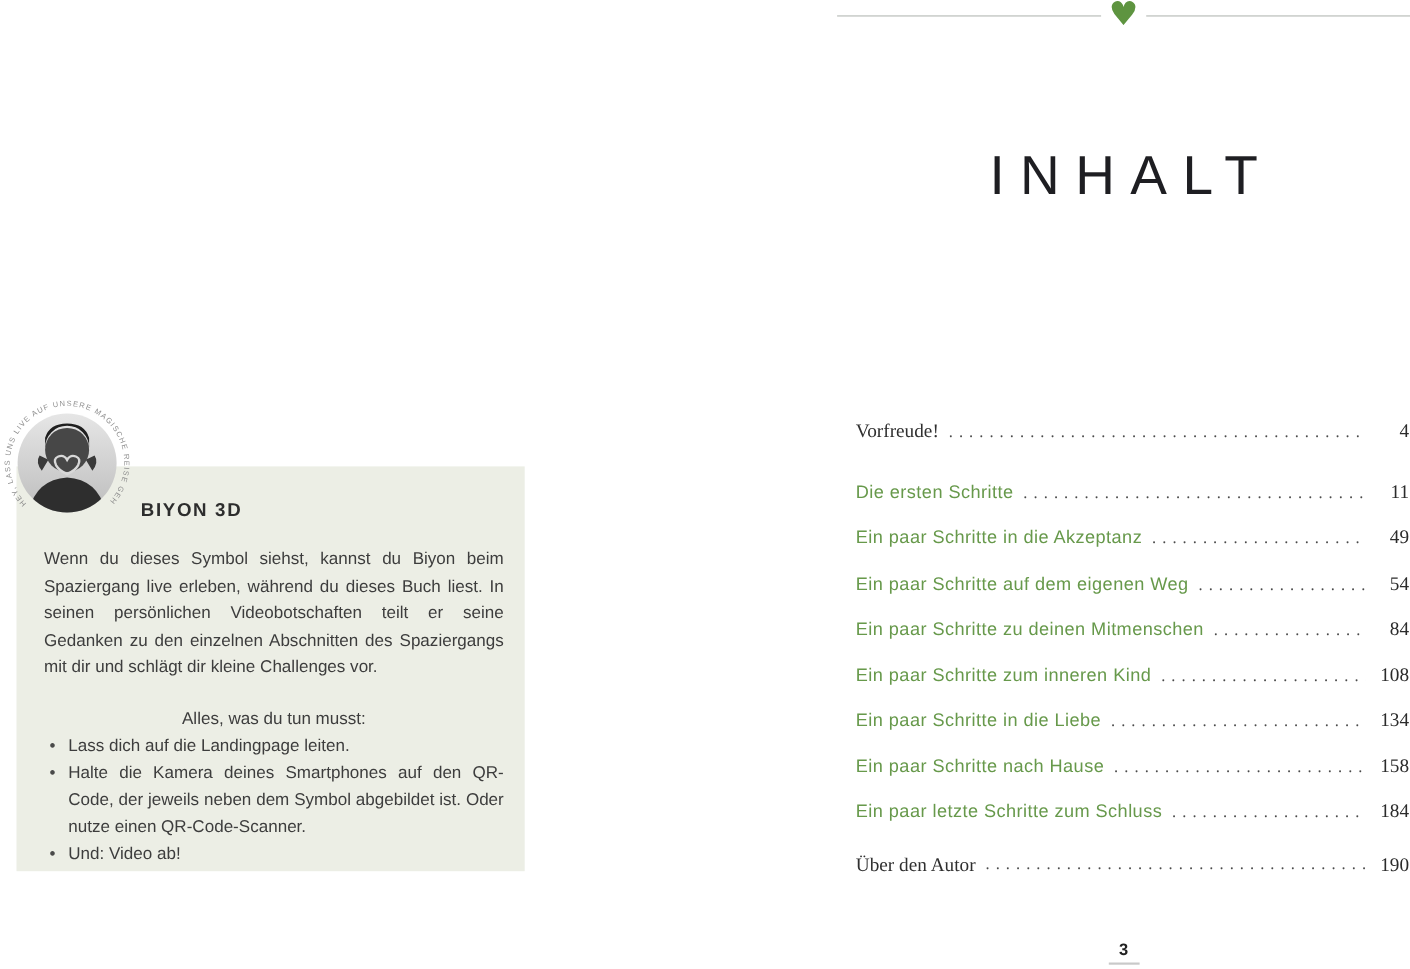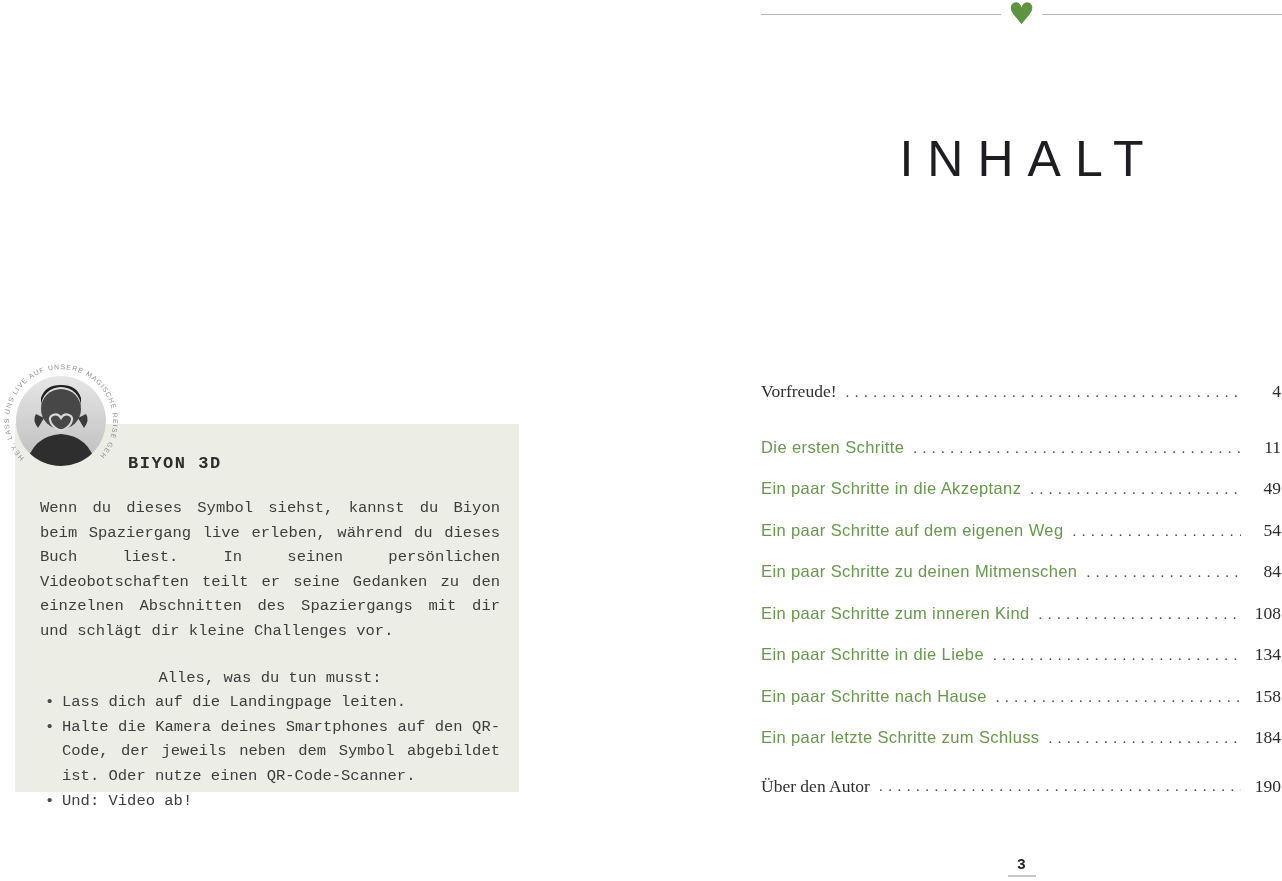--- a/index.html
+++ b/index.html
@@ -20,24 +20,23 @@
   .page-left{left:0;width:641px;}
   .page-right{left:761px;width:521px;}
 
   
   .quote{
     position:absolute;top:133px;left:0;width:532px;
     text-align:center;color:var(--green-light);
     font-size:23px;line-height:28.5px;letter-spacing:2.5px;font-weight:500;
   }
   .info-box{
-    position:absolute;left:15px;top:424px;width:504px;height:368px;
+    position:absolute;left:15px;top:424px;width:462px;height:368px;
     background:var(--box-bg);
     padding:24px 19px 0 25px;
-    font-family:Liberation Mono, monospace;
   }
   .info-box h3{
     margin:6px 0 0 88px;font-size:17px;font-weight:700;
     letter-spacing:1.5px;color:#2d2d2d;
   }
   .info-box p{
     margin-top:23px;text-align:justify;
     font-size:15.5px;line-height:24.6px;color:var(--ink);
   }
   .info-box p.intro{margin-top:22px;text-align:center;}
@@ -58,21 +57,21 @@
   }
   .rule .line{flex:1;height:0;border-top:1px solid #b3b8b3;}
   .rule .heart{
     margin:0 7px;font-size:30px;line-height:24px;color:var(--heart-green);
     font-family:"DejaVu Sans",sans-serif;
   }
   .inhalt{
     position:absolute;top:130px;left:7px;width:100%;text-align:center;
     font-size:50px;font-weight:400;letter-spacing:14px;color:#1e1e22;
   }
-  .toc{position:absolute;top:371px;left:0;right:1px;}
+  .toc{position:absolute;top:371px;left:17px;right:1px;}
   .toc-row{display:flex;align-items:baseline;height:41.5px;line-height:41.5px;}
   .toc-row:first-child{margin-bottom:14px;}
   .toc-row:last-child{margin-top:7px;align-items:flex-end;}
   .toc-label{white-space:nowrap;}
   .toc-row.green .toc-label{
     color:var(--green);font-weight:400;font-size:16.5px;letter-spacing:0.4px;
     font-family:"Liberation Sans",sans-serif;
   }
   .toc-row.plain .toc-label{
     color:var(--serif-ink);font-size:17.5px;

